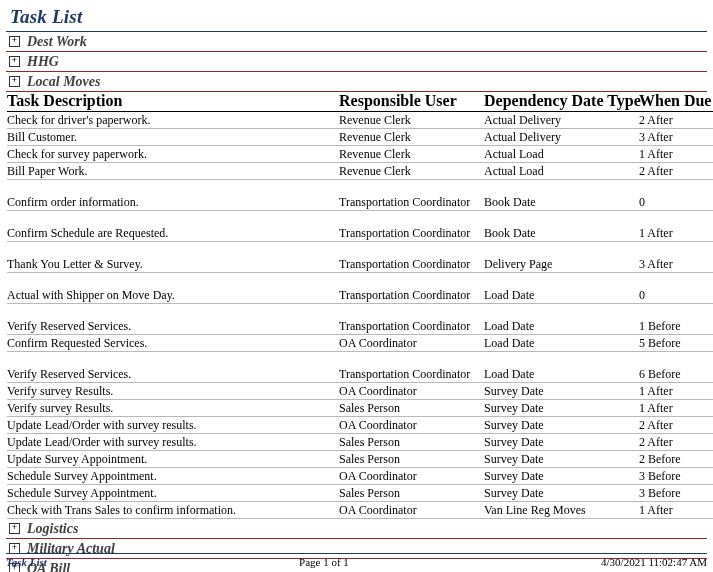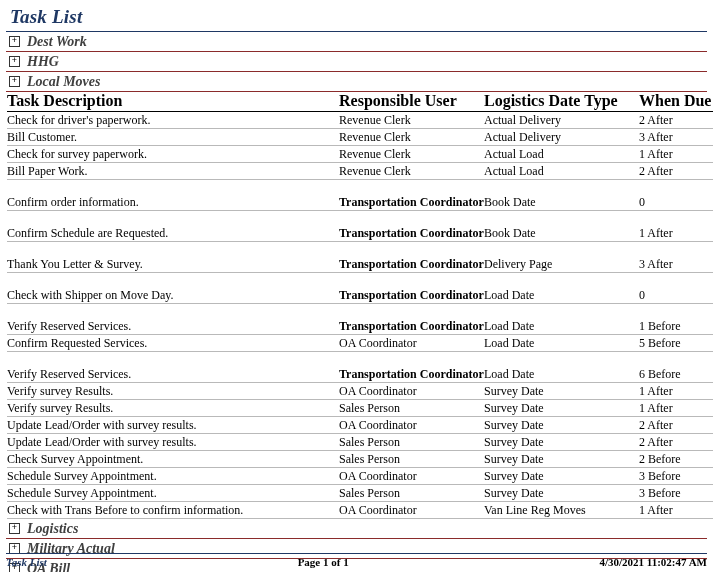--- a/index.html
+++ b/index.html
@@ -86,21 +86,20 @@
     border-bottom: 1px solid #b9b9b9;
     line-height: 14px;
   }
   .col-desc { width: 332px; padding-left: 1px; }
   .col-user { width: 145px; }
   .col-dep  { width: 155px; }
   .col-due  { width: 80px; }
   .th-desc { padding-left: 1px; }
   .wrap2 {
     white-space: normal;
-    font-weight: bold;
   }
   .row-tall td { height: 28px; }
   .footer {
     position: absolute;
     left: 6px;
     right: 6px;
     bottom: 4px;
   }
   .footer-rule {
     border-top: 1px solid #1f3864;
@@ -111,22 +110,22 @@
     justify-content: space-between;
     align-items: center;
     font-family: "Liberation Serif", serif;
     font-size: 11px;
   }
   .footer-left {
     font-style: italic;
     font-weight: bold;
     color: #1f3864;
   }
-  .footer-center { color: #000000; font-weight: bold; }
-  .footer-right { color: #000000; font-weight: bold; }
+  .footer-center { color: #000000; }
+  .footer-right { color: #000000; }
   .detail-table-wrap { padding-left: 1px; }
 </style>
 </head>
 <body>
 
 <div class="page">
 
   <div class="report-title">Task List</div>
   <div class="rule-dark"></div>
 
@@ -150,21 +149,21 @@
       <colgroup>
         <col class="col-desc">
         <col class="col-user">
         <col class="col-dep">
         <col class="col-due">
       </colgroup>
       <thead>
         <tr>
           <th class="th-desc">Task Description</th>
           <th>Responsible User</th>
-          <th>Logistics Date Type</th>
+          <th>Dependency Date Type</th>
           <th>When Due</th>
         </tr>
       </thead>
       <tbody>
         <tr>
           <td>Check for driver's paperwork.</td>
           <td>Revenue Clerk</td>
           <td>Actual Delivery</td>
           <td>2 After</td>
         </tr>
@@ -198,21 +197,21 @@
           <td>Book Date</td>
           <td>1 After</td>
         </tr>
         <tr class="row-tall">
           <td>Thank You Letter &amp; Survey.</td>
           <td class="wrap2">Transportation Coordinator</td>
           <td>Delivery Page</td>
           <td>3 After</td>
         </tr>
         <tr class="row-tall">
-          <td>Check with Shipper on Move Day.</td>
+          <td>Actual with Shipper on Move Day.</td>
           <td class="wrap2">Transportation Coordinator</td>
           <td>Load Date</td>
           <td>0</td>
         </tr>
         <tr class="row-tall">
           <td>Verify Reserved Services.</td>
           <td class="wrap2">Transportation Coordinator</td>
           <td>Load Date</td>
           <td>1 Before</td>
         </tr>
@@ -246,39 +245,39 @@
           <td>Survey Date</td>
           <td>2 After</td>
         </tr>
         <tr>
           <td>Update Lead/Order with survey results.</td>
           <td>Sales Person</td>
           <td>Survey Date</td>
           <td>2 After</td>
         </tr>
         <tr>
-          <td>Check Survey Appointment.</td>
+          <td>Update Survey Appointment.</td>
           <td>Sales Person</td>
           <td>Survey Date</td>
           <td>2 Before</td>
         </tr>
         <tr>
           <td>Schedule Survey Appointment.</td>
           <td>OA Coordinator</td>
           <td>Survey Date</td>
           <td>3 Before</td>
         </tr>
         <tr>
           <td>Schedule Survey Appointment.</td>
           <td>Sales Person</td>
           <td>Survey Date</td>
           <td>3 Before</td>
         </tr>
         <tr>
-          <td>Check with Trans Before to confirm information.</td>
+          <td>Check with Trans Sales to confirm information.</td>
           <td>OA Coordinator</td>
           <td>Van Line Reg Moves</td>
           <td>1 After</td>
         </tr>
       </tbody>
     </table>
   </div>
 
   <div class="group-row">
     <span class="expander">+</span>

